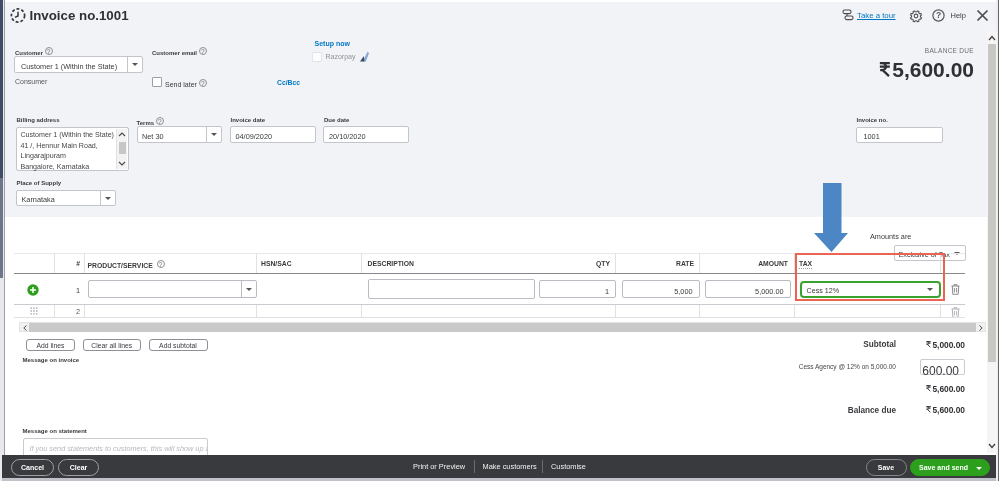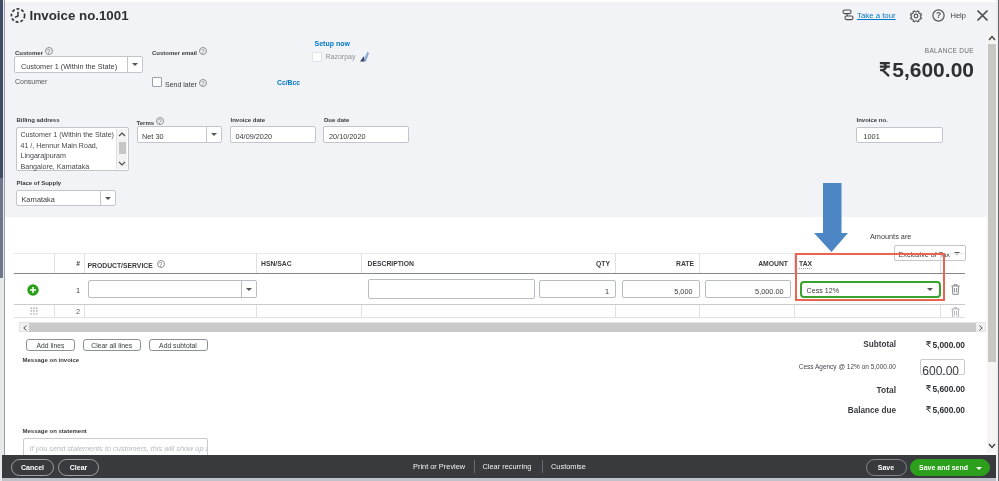--- a/index.html
+++ b/index.html
@@ -233,41 +233,40 @@
         <path d="M0.7 1.2 H10 M0.7 4.4 H10 M2.6 1.2 C7.6 1.2 7.6 7.6 2.6 7.6 H1 M3.4 7.6 L9.2 13.2" fill="none" stroke="#2f3033" stroke-width="2"></path>
       </svg><span>5,000.00</span></div>
 
   <div class="abs lbl" style="left:22.5px; top:356.5px;">Message on invoice</div>
 
   <div class="abs" style="left:700px; top:363px; width:196px; text-align:right; font-size:6.5px; color:#45464a;">Cess Agency @ 12% on 5,000.00</div>
   <div class="inp" style="left:920px; top:358.5px; width:45px; height:16px; border-color:#c9cbd1;">
     <div style="font-size:12px; padding:4.5px 5px 0 0; text-align:right;">600.00</div>
   </div>
 
-  <div class="abs" style="left:700px; top:384.5px; width:196px; text-align:right; font-size:8.4px; font-weight:bold;">Total</div>
   <div class="abs rupee-row" style="left:800px; top:384px; width:165px;"><svg width="5.2" height="6.6" viewBox="0 0 11 14" style="margin-right:1px;">
         <path d="M0.7 1.2 H10 M0.7 4.4 H10 M2.6 1.2 C7.6 1.2 7.6 7.6 2.6 7.6 H1 M3.4 7.6 L9.2 13.2" fill="none" stroke="#2f3033" stroke-width="2"></path>
       </svg><span>5,600.00</span></div>
 
   <div class="abs" style="left:700px; top:405.5px; width:196px; text-align:right; font-size:8.2px; font-weight:bold;">Balance due</div>
   <div class="abs rupee-row" style="left:800px; top:405px; width:165px;"><svg width="5.2" height="6.6" viewBox="0 0 11 14" style="margin-right:1px;">
         <path d="M0.7 1.2 H10 M0.7 4.4 H10 M2.6 1.2 C7.6 1.2 7.6 7.6 2.6 7.6 H1 M3.4 7.6 L9.2 13.2" fill="none" stroke="#2f3033" stroke-width="2"></path>
       </svg><span>5,600.00</span></div>
 
   <div class="abs lbl" style="left:22.5px; top:427.5px;">Message on statement</div>
   <div class="inp" style="left:22.5px; top:437.5px; width:185px; height:30px; border-color:#c9cbd1;">
     <div style="font-size:7.3px; font-style:italic; color:#b6b8bd; padding:5px 0 0 6px; white-space:nowrap; overflow:hidden;">If you send statements to customers, this will show up as</div>
   </div>
 
   <div class="abs" style="left:2px; top:454.5px; width:994px; height:23.5px; background:#393a3d;"></div>
   <div class="abs pill" style="left:11px; top:458.5px; width:43px;">Cancel</div>
   <div class="abs pill" style="left:58px; top:458.5px; width:41px;">Clear</div>
   <div class="abs wtxt" style="left:413px; top:462px;">Print or Preview</div>
   <div class="abs" style="left:473.5px; top:459.5px; width:1px; height:13px; background:#6b6c72;"></div>
-  <div class="abs wtxt" style="left:482.5px; top:462px;">Clear recurring</div>
+  <div class="abs wtxt" style="left:482.5px; top:462px;">Make customers</div>
   <div class="abs" style="left:542px; top:459.5px; width:1px; height:13px; background:#6b6c72;"></div>
   <div class="abs wtxt" style="left:551px; top:462px;">Customise</div>
   <div class="abs pill" style="left:865.5px; top:458.5px; width:41px; border-color:#85868a;">Save</div>
   <div class="abs pill" style="left:910px; top:458.5px; width:79.5px; background:#2ca01c; border-color:#2ca01c; text-align:left; padding-left:8px;">Save and send
     <span class="caret" style="right:7px; top:7px; border-top-color:#fff;"></span>
   </div>
   <div class="abs" style="left:2px; top:478px; width:994px; height:3px; background:#bfc2c8;"></div>
 
   <div class="abs" style="left:986.5px; top:31px; width:10px; height:422px; background:#f6f5f3;">
     <svg class="abs" style="left:1.5px; top:4px;" width="8" height="6" viewBox="0 0 8 6">

